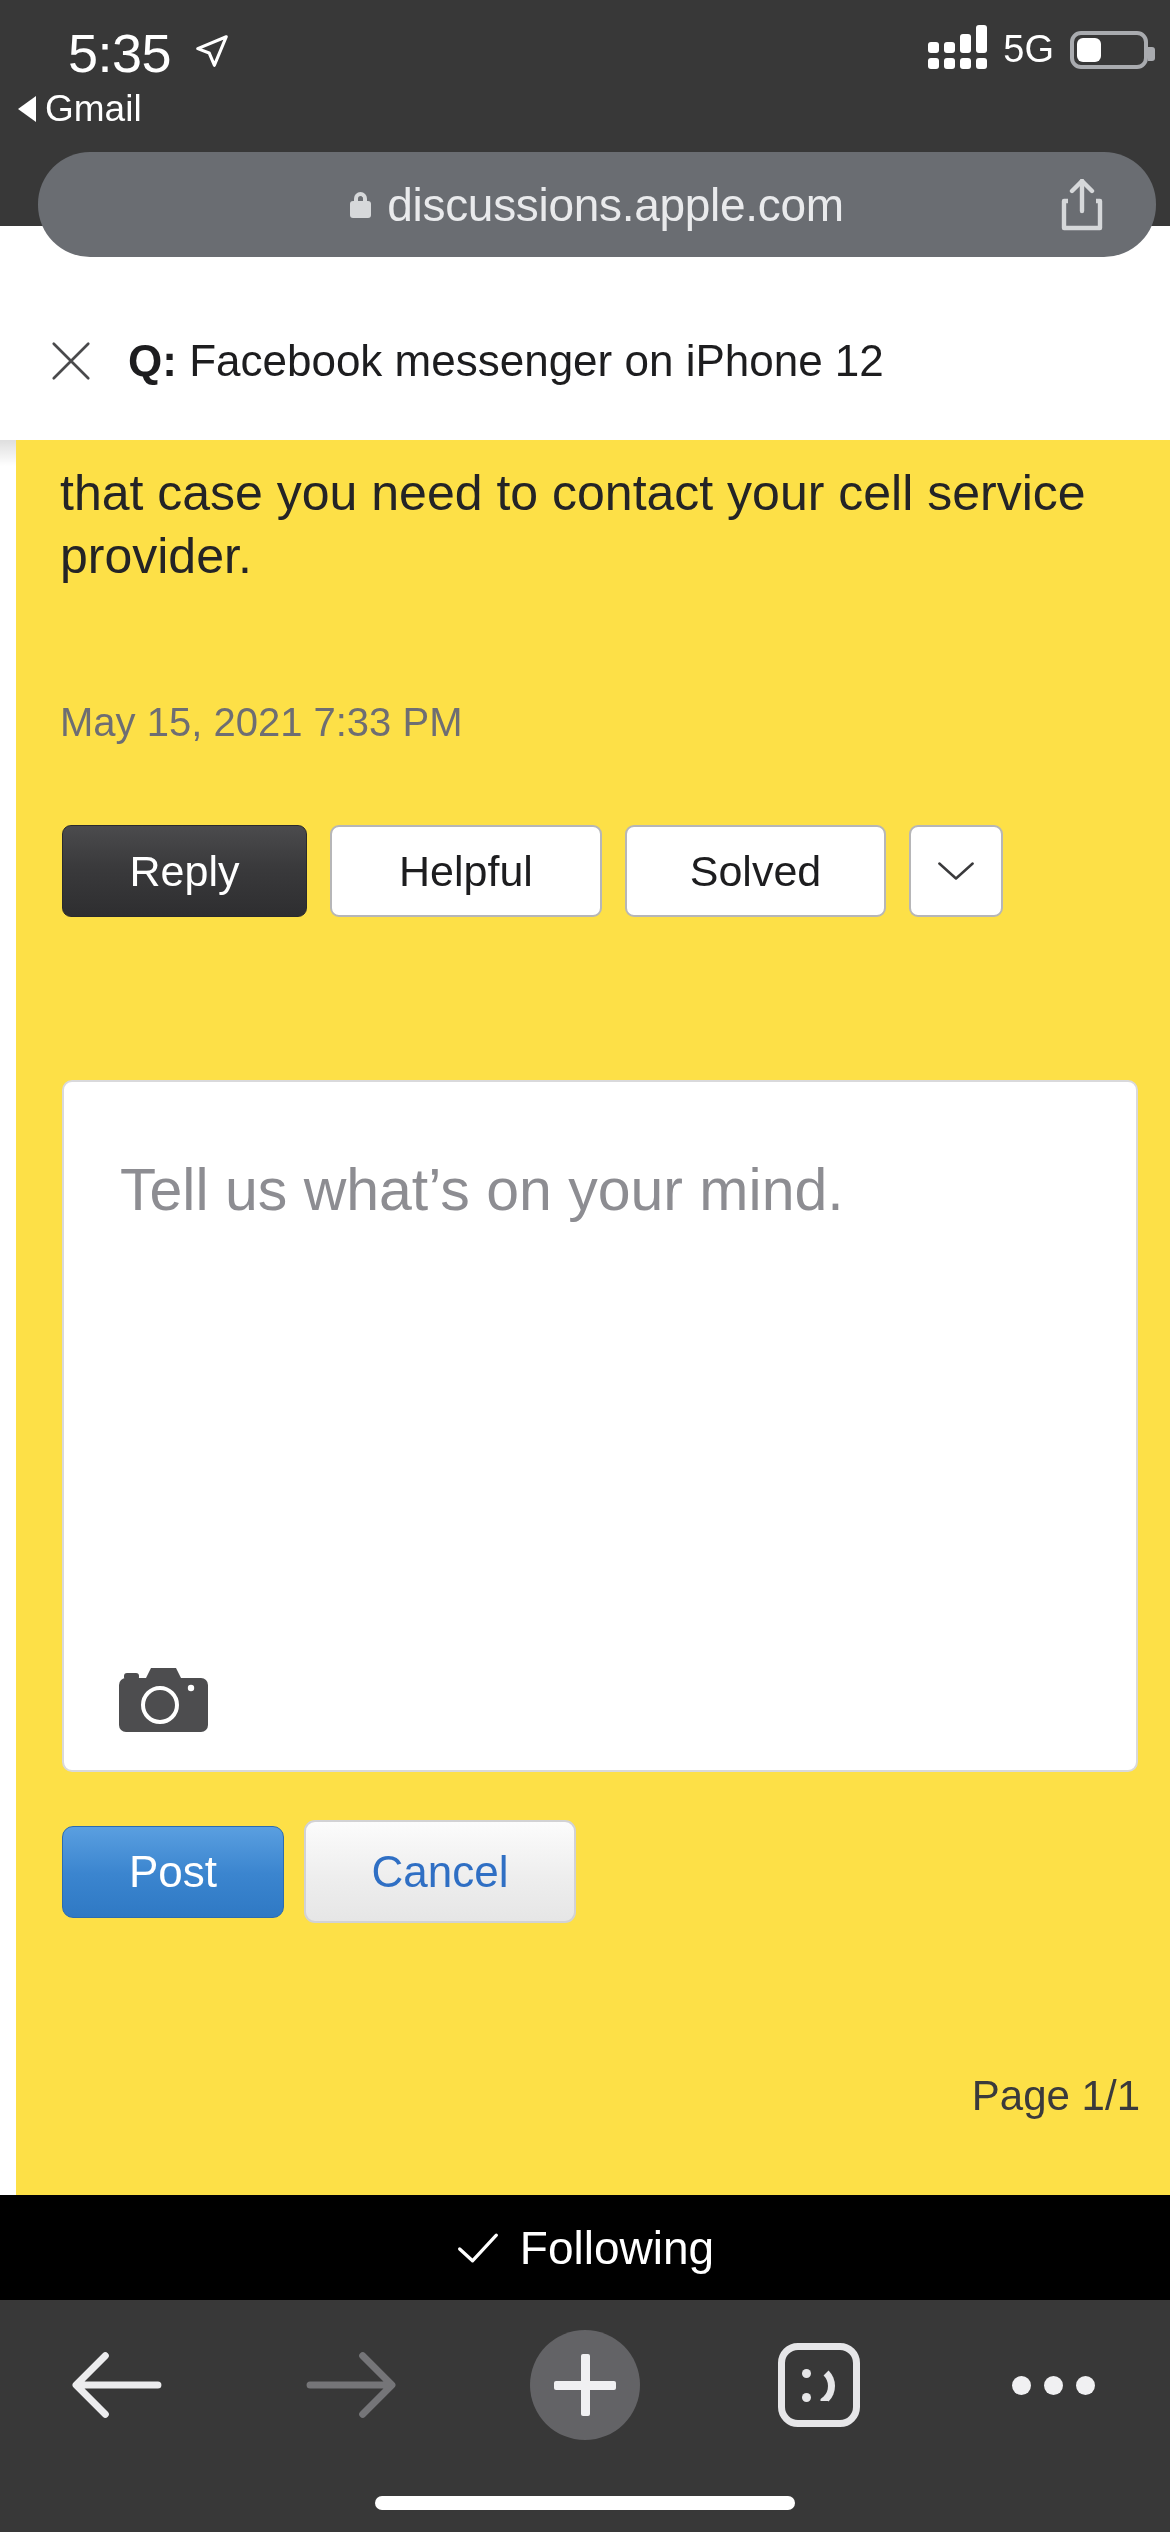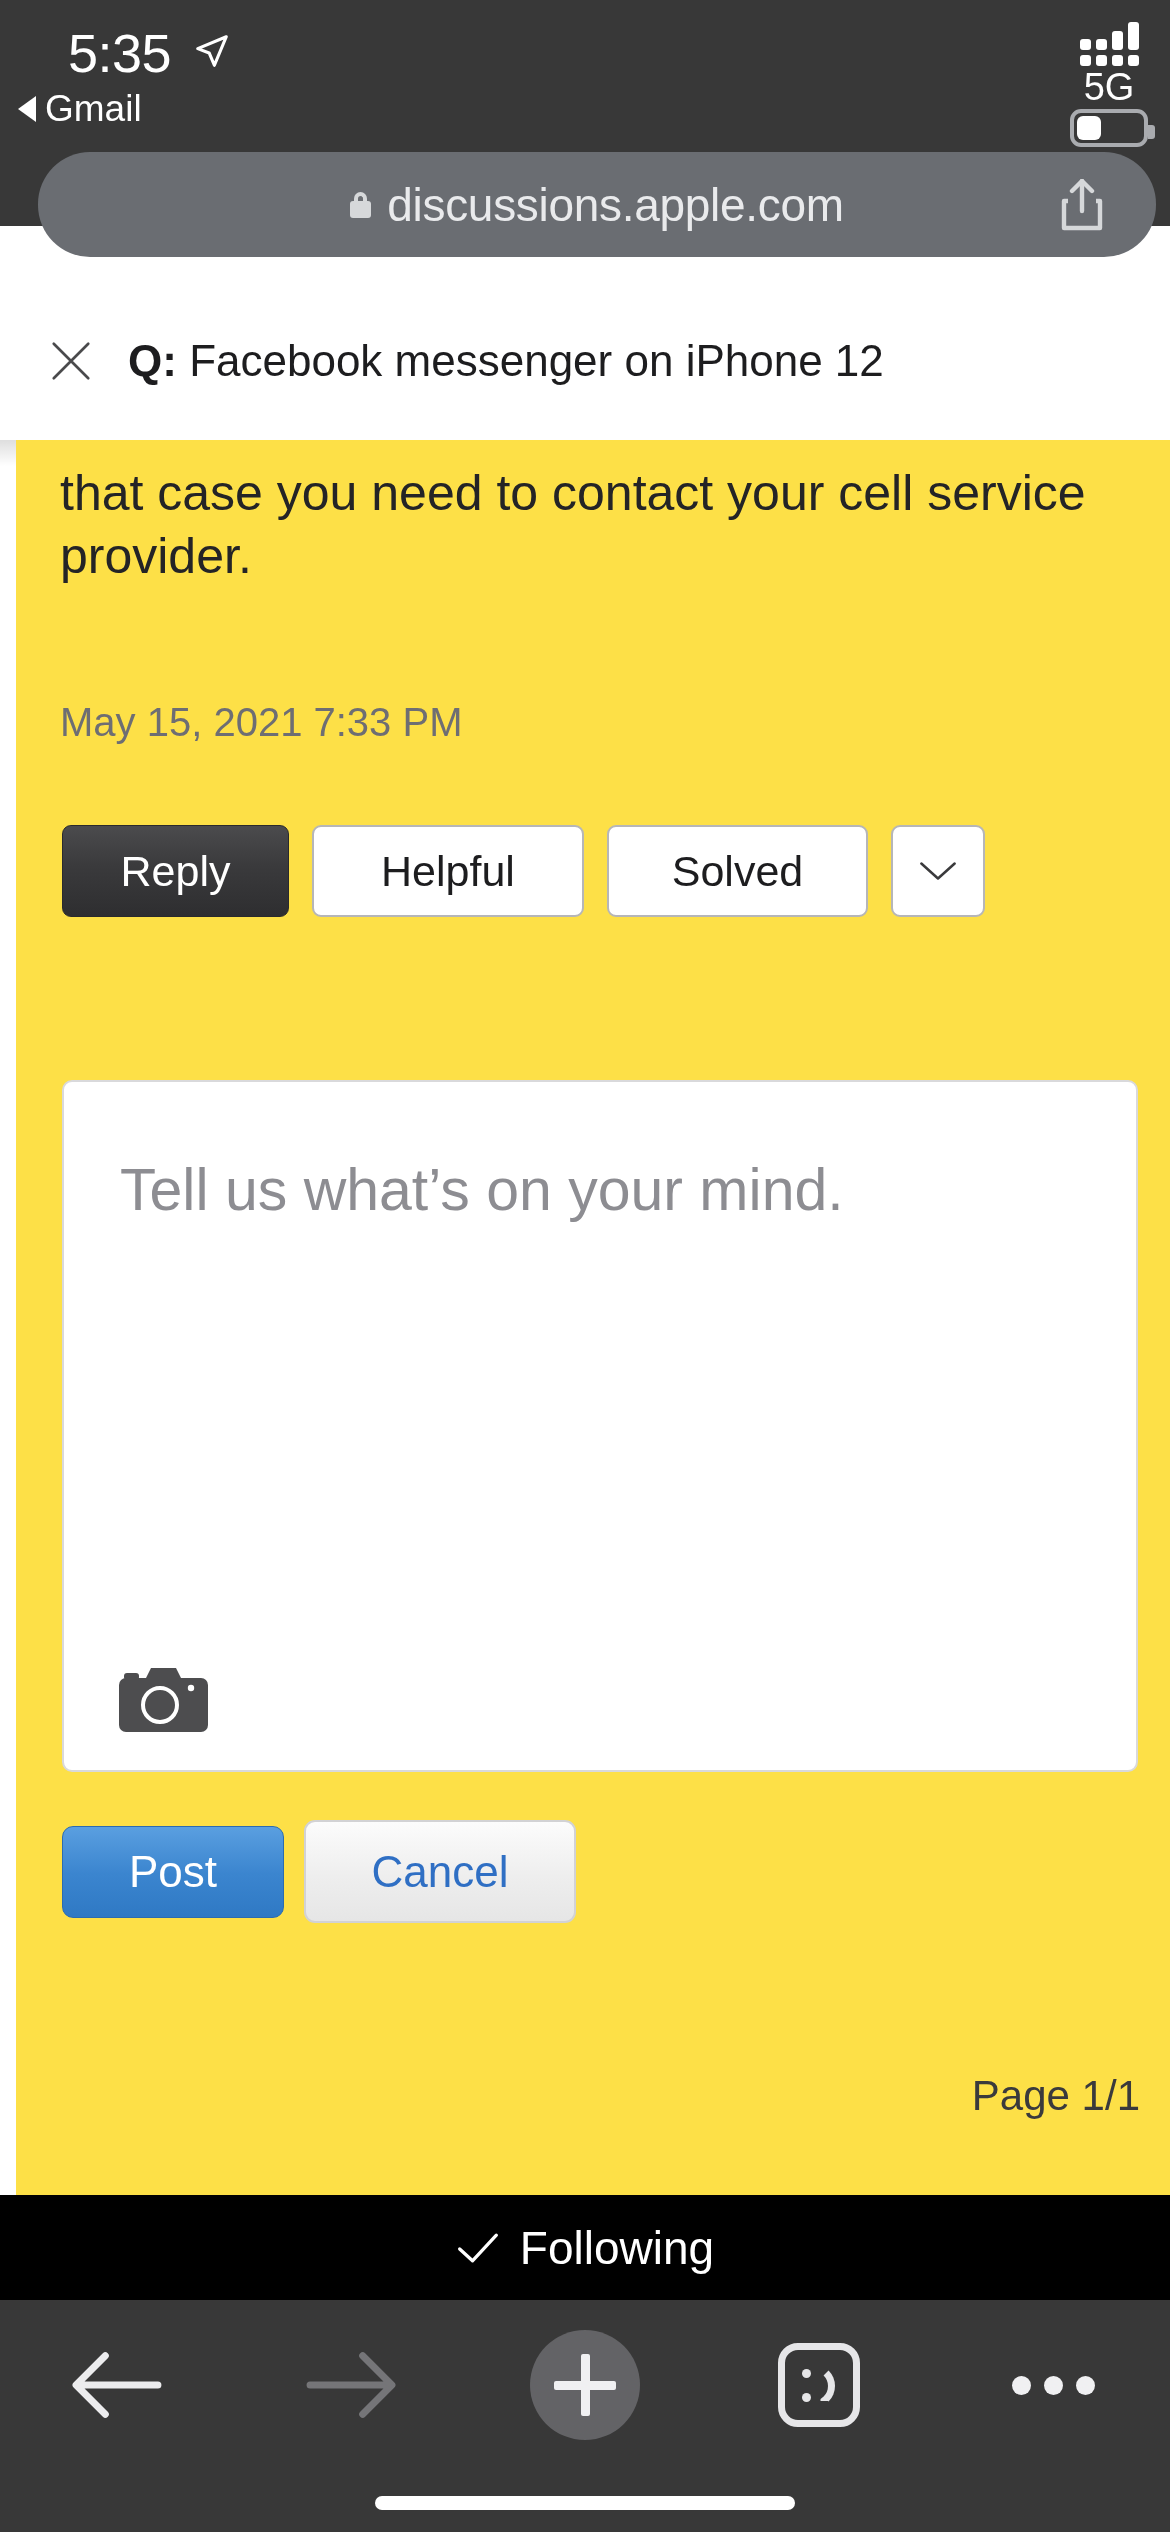--- a/index.html
+++ b/index.html
@@ -33,21 +33,21 @@
   }
   .status-back .tri {
     width:0; height:0;
     border-top:13px solid transparent; border-bottom:13px solid transparent;
     border-right:18px solid #ffffff;
   }
   .status-back .lbl { font-size:37px; color:#ffffff; }
 
   .status-right {
     position:absolute; right:22px; top:28px;
-    display:flex; align-items:center; gap:0;flex-direction:column;
+    display:flex; align-items:center; gap:16px;
   }
   .signal { display:flex; align-items:flex-end; gap:5px; height:38px; }
   .signal .col { display:flex; flex-direction:column; justify-content:flex-end; gap:5px; }
   .signal .d { width:11px; background:#ffffff; border-radius:3px; }
   .net-label { font-size:38px; color:#ffffff; letter-spacing:0px; }
   .battery {
     position:relative; width:78px; height:38px;
     border:4px solid #a9abaf; border-radius:11px;
     display:flex; align-items:center;
   }
@@ -127,21 +127,21 @@
   .action-row {
     position:absolute; left:46px; top:385px;
     display:flex; align-items:center; gap:23px;
   }
   .btn {
     height:92px; border-radius:9px;
     display:flex; align-items:center; justify-content:center;
     font-size:43px; cursor:pointer; user-select:none;
   }
   .btn-reply {
-    width:227px; color:#ffffff;
+    width:245px; color:#ffffff;
     background:linear-gradient(to bottom, #4b4b4d 0%, #3a3a3c 45%, #2e2e30 100%);
     border:1px solid #2a2a2c;
   }
   .btn-outline {
     background:#ffffff; color:#1d1d1f;
     border:2px solid #b6b6b8;
   }
   .btn-helpful { width:272px;text-align:right; }
   .btn-solved  { width:261px; }
   .btn-chevron { width:94px; }

